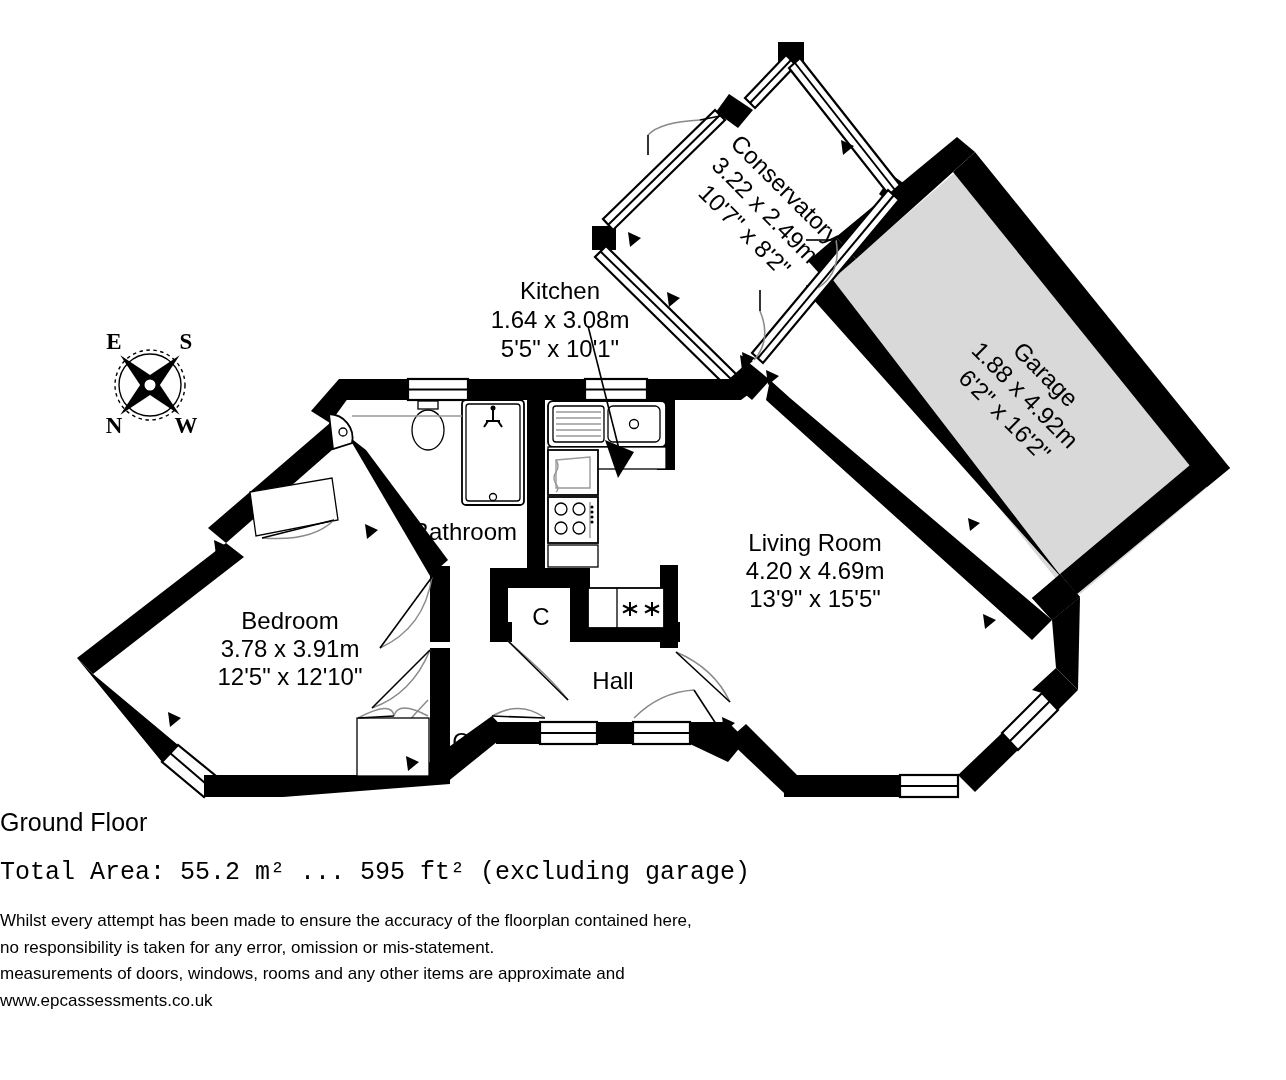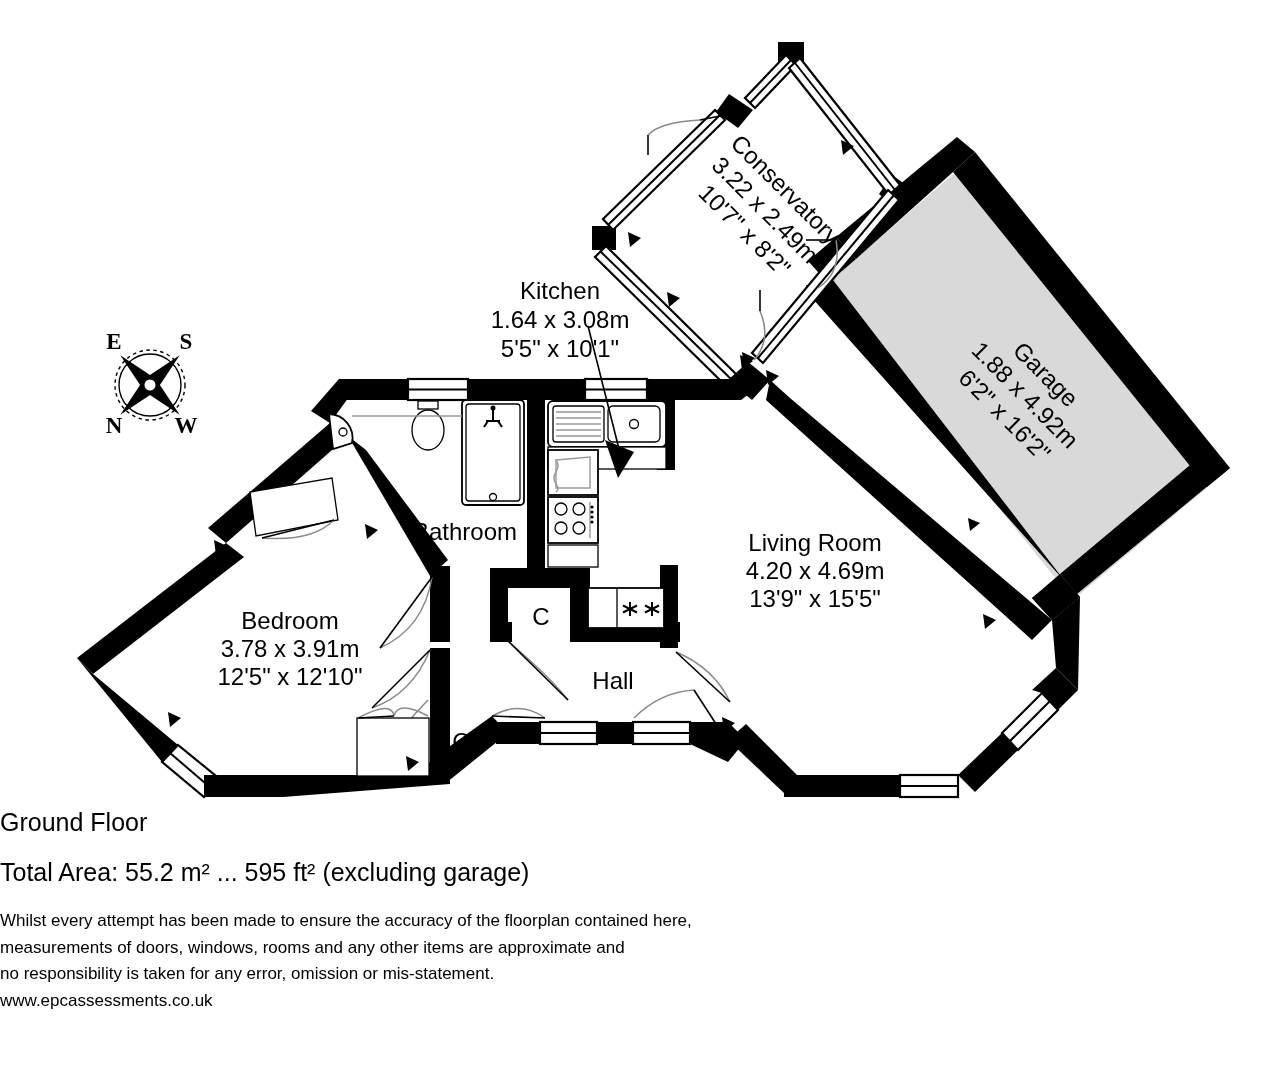--- a/index.html
+++ b/index.html
@@ -61,20 +61,21 @@
     left: 0;
     width: 1286px;
   }
   #floor-title {
     top: 808px;
     font-size: 25px;
   }
   #total-area {
     top: 858px;
     font-size: 25px;
+    font-family: Liberation Mono, monospace;
   }
   #disclaimer {
     top: 908px;
     font-size: 17px;
     line-height: 26.5px;
   }
   #disclaimer div { white-space: nowrap; }
 </style>
 </head>
 <body>
@@ -449,18 +450,18 @@
     </g>
 
   </svg>
 
   <div class="footer-block" id="floor-title">Ground Floor</div>
 
   <div class="footer-block" id="total-area">Total Area: 55.2 m² ... 595 ft² (excluding garage)</div>
 
   <div class="footer-block" id="disclaimer">
     <div>Whilst every attempt has been made to ensure the accuracy of the floorplan contained here,</div>
+    <div>no responsibility is taken for any error, omission or mis-statement.</div>
     <div>measurements of doors, windows, rooms and any other items are approximate and</div>
-    <div>no responsibility is taken for any error, omission or mis-statement.</div>
     <div>www.epcassessments.co.uk</div>
   </div>
 
 </div>
 
 </body></html>

